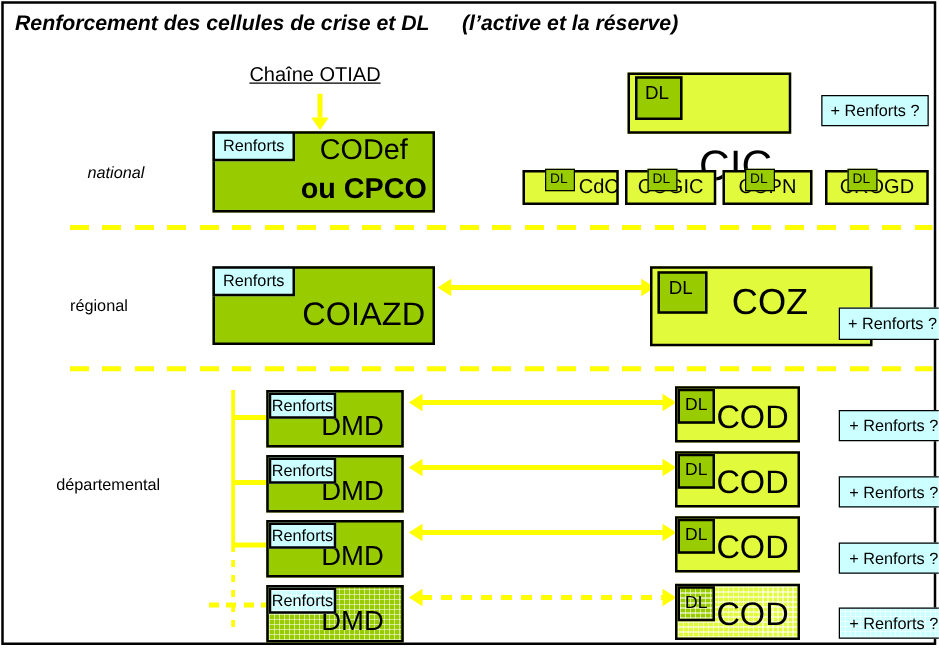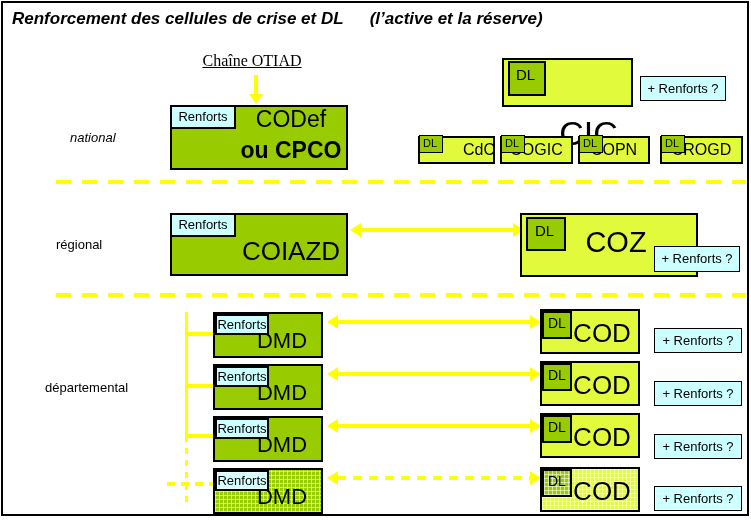--- a/index.html
+++ b/index.html
@@ -1,19 +1,19 @@
 <!DOCTYPE html>
 <html style="--olive: #99cc00; --yg: #e1fa3c; --cyan: #ccffff; --yel: #ffff00;"><head>
 <meta charset="utf-8">
 <style>
   html,body{margin:0;padding:0;background:#fff;}
   body{position:relative;width:751px;height:523px;font-family:"Liberation Sans","DejaVu Sans",sans-serif;color:#000;overflow:hidden;}
   .frame{position:absolute;left:1px;top:1px;width:744px;height:511px;border:2px solid #000;background:#fff;}
   .box{position:absolute;border:2px solid #000;box-sizing:border-box;}
-  .thin{border-width:1px;}
+  .thin{border-width:1px;margin-left:17px;}
   .olive{background-color:var(--olive);}
   .yg{background-color:var(--yg);}
   .cyan{background-color:var(--cyan);}
   .txt{position:absolute;color:#000;white-space:nowrap;}
   .ctr{text-align:center;}
   .title{font-size:17px;font-weight:bold;font-style:italic;}
   .title .gap{display:inline-block;margin-left:26px;}
   .chain{font-size:16px;text-decoration:underline;}
   .lvl{font-size:13px;}
   .tabtxt{font-size:13px;line-height:20px;}
@@ -35,21 +35,21 @@
   
   .reserve{background-image:repeating-linear-gradient(0deg,rgba(255,255,255,.55) 0 1px,transparent 1px 4px),repeating-linear-gradient(90deg,rgba(255,255,255,.55) 0 1px,transparent 1px 4px);}
 </style>
 </head>
 <body>
 
 <div class="frame"></div>
 
 <div class="txt title" style="left:12px;top:9px;"><span>Renforcement des cellules de crise et DL</span><span class="gap">(l’active et la réserve)</span></div>
 
-<div class="txt chain ctr" style="left:190px;top:52px;width:124px;font-family:Liberation Serif, serif;">Chaîne OTIAD</div>
+<div class="txt chain ctr" style="left:190px;top:52px;width:124px;">Chaîne OTIAD</div>
 <div class="varrow" style="left:254px;top:75px;height:19px;"></div>
 
 <div class="txt lvl" style="left:70px;top:130px;font-style:italic;">national</div>
 <div class="txt lvl" style="left:56px;top:237px;">régional</div>
 <div class="txt lvl" style="left:45px;top:380px;">départemental</div>
 
 <div class="sep" style="left:56px;top:180px;width:690px;"></div>
 <div class="sep" style="left:56px;top:293px;width:690px;"></div>
 
 <div class="box olive" style="left:170px;top:105px;width:178px;height:65px;"></div>

